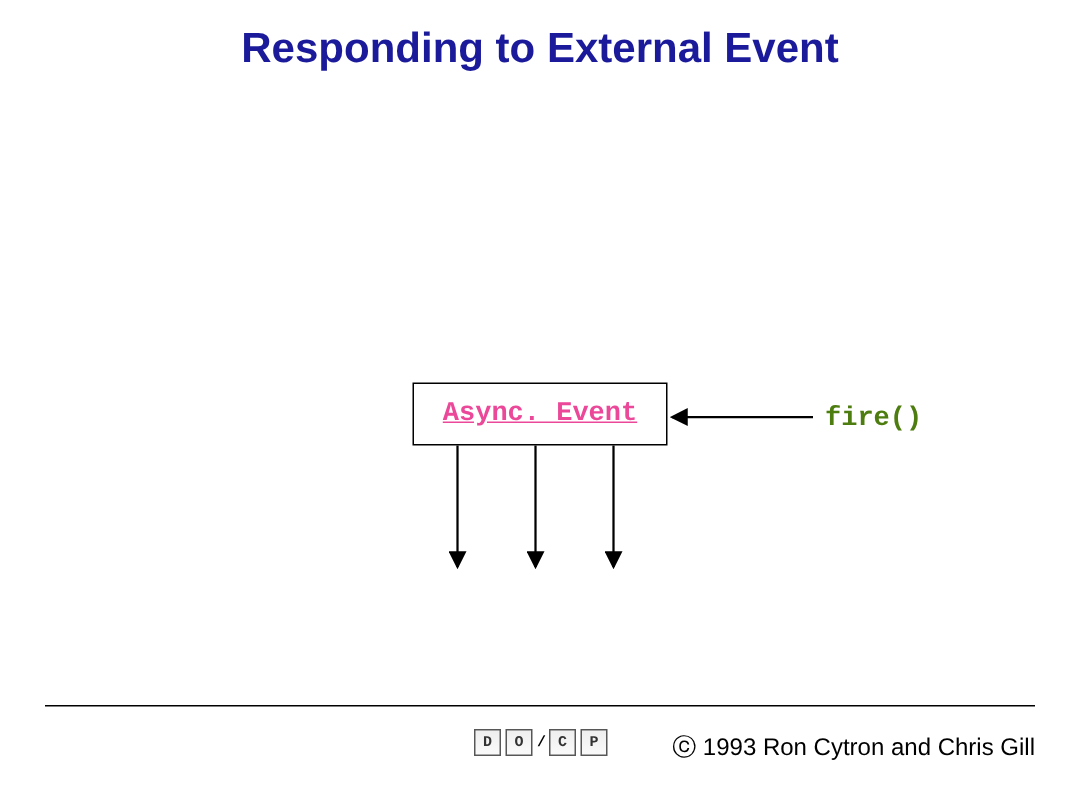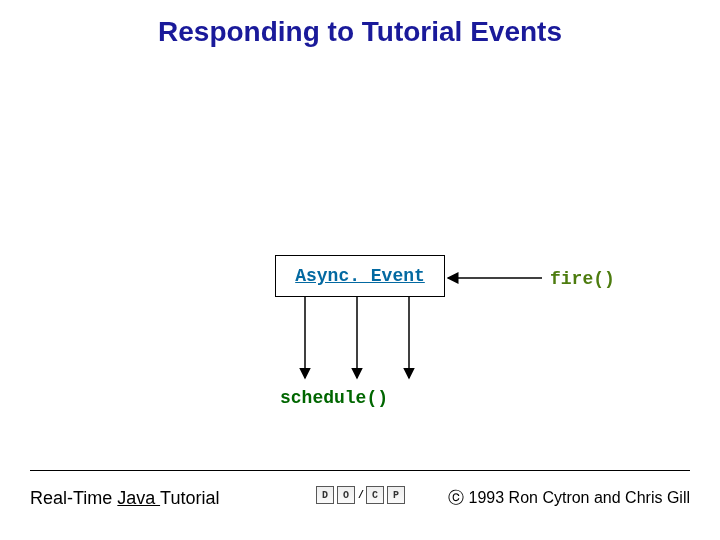--- a/index.html
+++ b/index.html
@@ -25,21 +25,21 @@
     height: 42px;
     border: 1px solid #000;
     display: flex;
     align-items: center;
     justify-content: center;
   }
   .box-label {
     font-family: "Courier New", monospace;
     font-weight: bold;
     font-size: 18px;
-    color: #0369a1;
+    color: #ec4899;
     text-decoration: underline;
   }
 
   .fire-label {
     position: absolute;
     left: 550px;
     top: 269px;
     font-family: "Courier New", monospace;
     font-weight: bold;
     font-size: 18px;
@@ -111,48 +111,44 @@
     color: #333;
     font-weight: bold;
   }
   .logo .sep { width: 5px; text-align: center; font-weight: bold; color: #000; }
 </style>
 </head>
 <body>
 
 <div class="slide">
 
-  <div class="title">Responding to Tutorial Events</div>
+  <div class="title">Responding to External Event</div>
 
   <svg class="arrows" viewBox="0 0 720 540">
     <defs>
       <marker id="arrowhead" markerWidth="8" markerHeight="8" refX="7" refY="4" orient="auto">
         <path d="M0,0 L8,4 L0,8 Z" fill="#000"></path>
       </marker>
     </defs>
 
     <line x1="542" y1="278" x2="448" y2="278" stroke="#000" stroke-width="1.5" marker-end="url(#arrowhead)"></line>
 
     <line x1="305" y1="297" x2="305" y2="378" stroke="#000" stroke-width="1.5" marker-end="url(#arrowhead)"></line>
     <line x1="357" y1="297" x2="357" y2="378" stroke="#000" stroke-width="1.5" marker-end="url(#arrowhead)"></line>
     <line x1="409" y1="297" x2="409" y2="378" stroke="#000" stroke-width="1.5" marker-end="url(#arrowhead)"></line>
   </svg>
 
   <div class="box">
     <span class="box-label">Async. Event</span>
   </div>
 
   <div class="fire-label">fire()</div>
-  <div class="schedule-label">schedule()</div>
 
   <div class="hr"></div>
 
-  <div class="footer-left">
-    <span>Real-Time </span><span class="u">Java </span><span>Tutorial</span>
-  </div>
 
   <div class="logo">
     <span class="chip">D</span>
     <span class="chip">O</span>
     <span class="sep">/</span>
     <span class="chip">C</span>
     <span class="chip">P</span>
   </div>
 
   <div class="footer-right">ⓒ 1993 Ron Cytron and Chris Gill</div>

